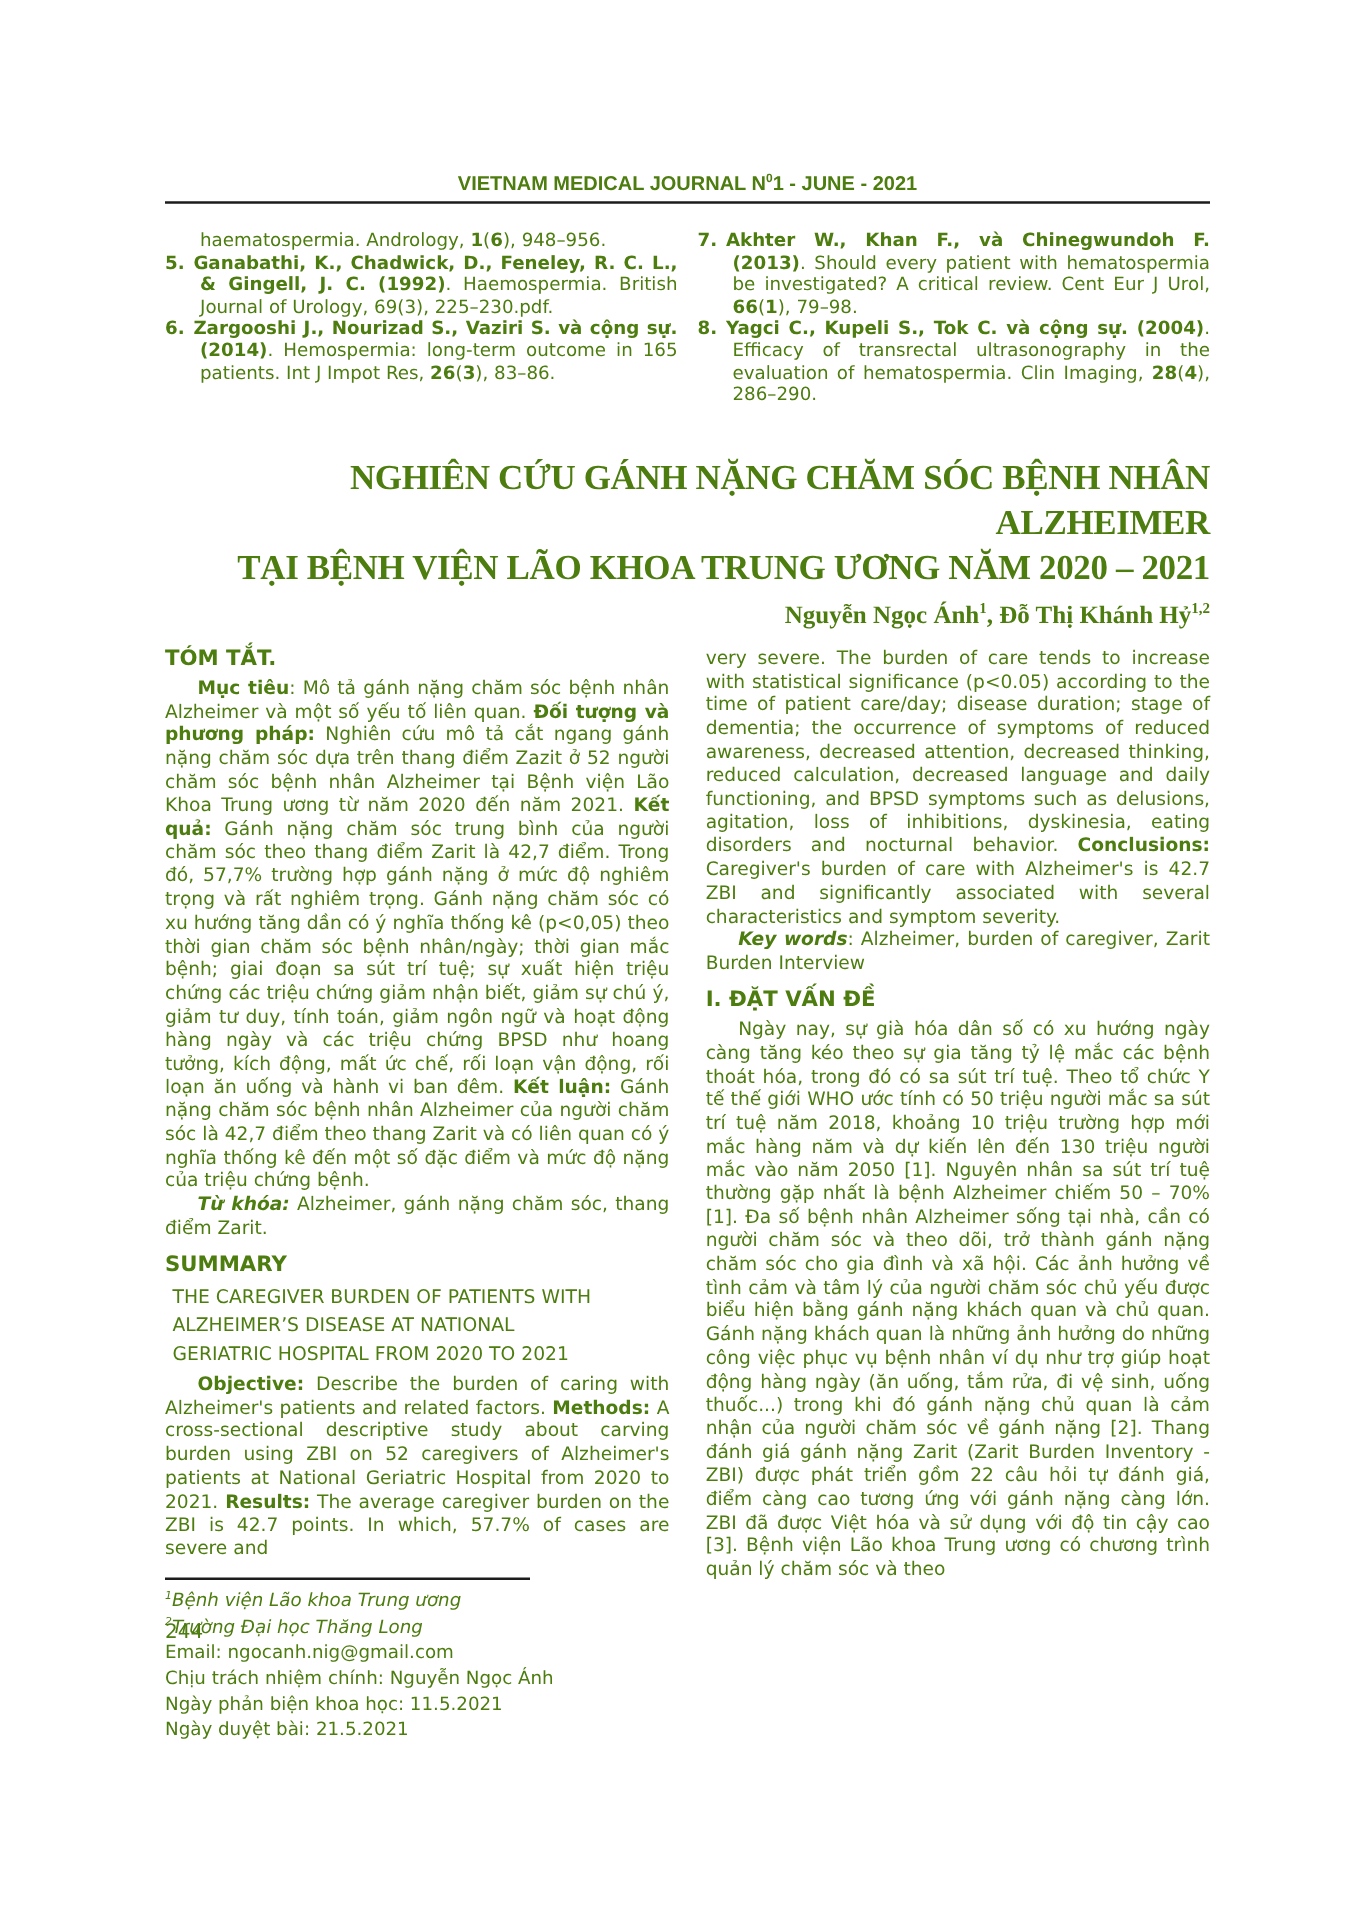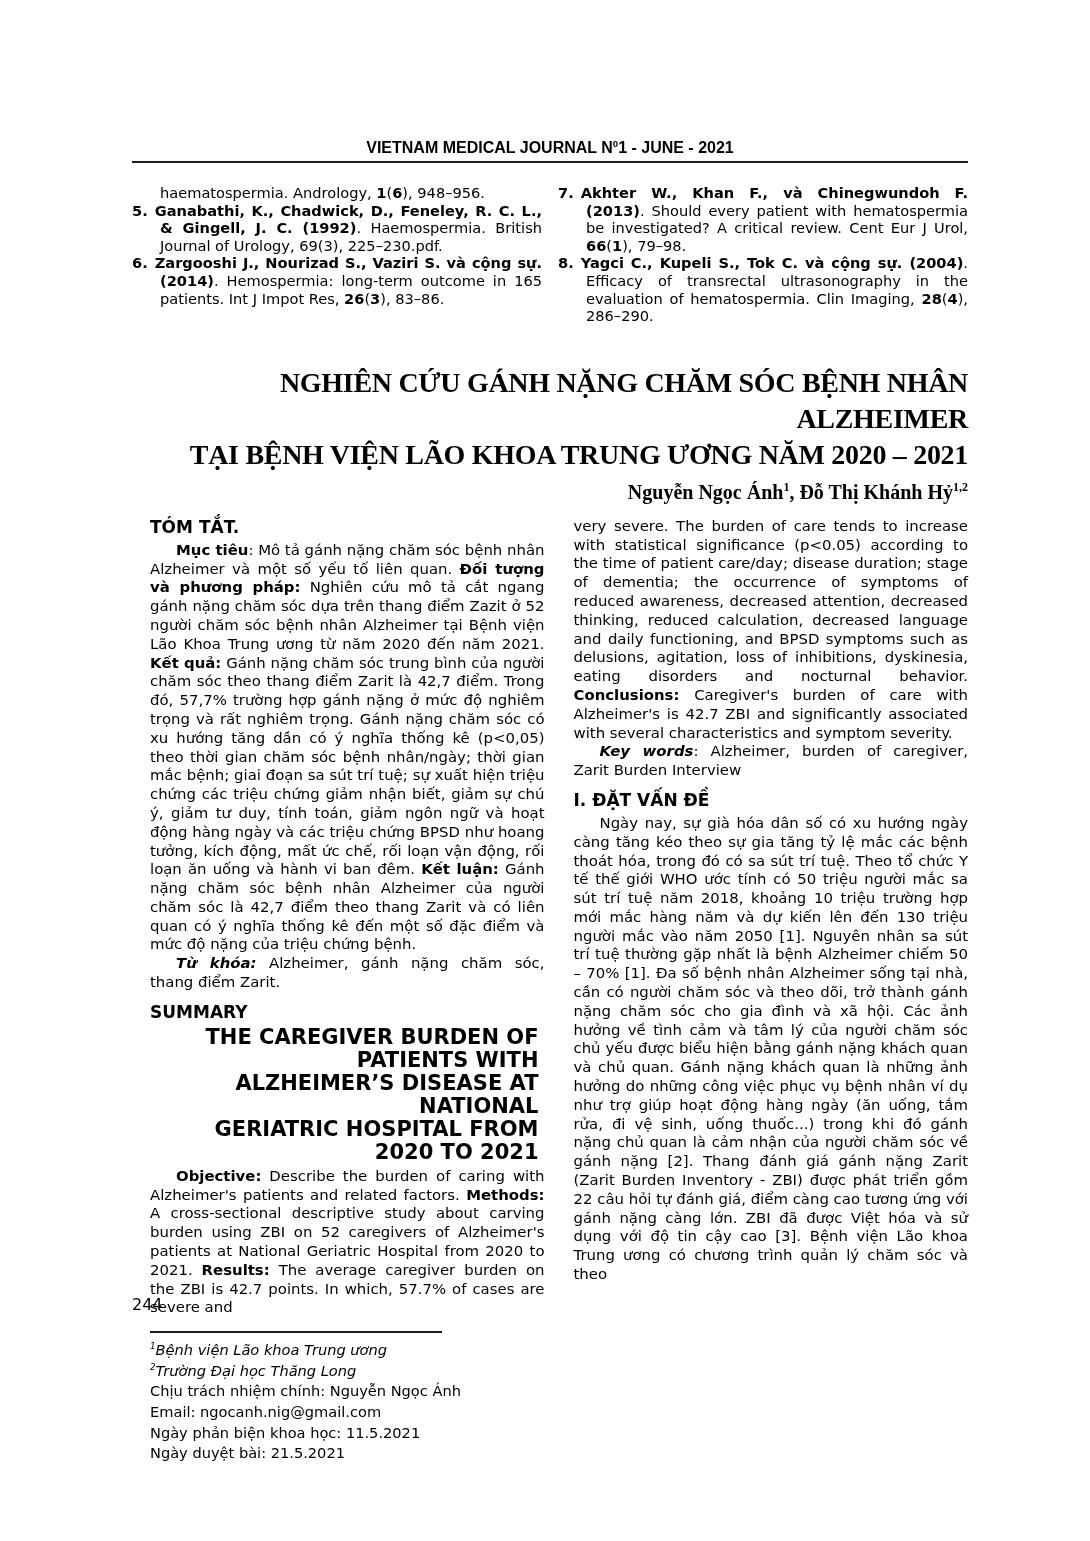--- a/index.html
+++ b/index.html
@@ -1,20 +1,20 @@
 <!DOCTYPE html>
 <html><head>
 <meta charset="utf-8">
 <style>
   html,body{margin:0;padding:0;background:#e8e8e8;}
   .page{
     position:relative;
     width:1090px;height:1541px;
     background:#ffffff;
-    color:#000000;
+    color:#4d7c0f;
     font-family:"DejaVu Sans","Liberation Sans",sans-serif;
     overflow:hidden;
   }
   .content{position:absolute;left:132px;top:138px;width:836px;}
 
   
   .journal-header{
     text-align:center;
     font-family:"Liberation Sans","DejaVu Sans",sans-serif;
     font-weight:bold;font-size:16px;line-height:19px;
@@ -37,29 +37,29 @@
     font-family:"Liberation Serif","DejaVu Serif",serif;
     font-weight:bold;font-size:28px;line-height:36px;letter-spacing:-0.3px;
   }
   .authors{
     margin-top:6px;text-align:right;
     font-family:"Liberation Serif","DejaVu Serif",serif;
     font-weight:bold;font-size:20px;line-height:26px;
   }
 
   
-  .columns{display:flex;gap:29px;margin-top:12px;align-items:flex-start;margin-left:18px;}
+  .columns{display:flex;gap:29px;margin-top:12px;align-items:flex-start;}
   .col{width:412px;}
   .p{font-size:14.9px;line-height:18.8px;text-align:justify;text-indent:26px;margin:0;}
   .p.noindent{text-indent:0;}
   .h-sec{font-size:17px;font-weight:bold;margin:0 0 3px 0;line-height:21px;}
   .h-sec.mt{margin-top:10px;}
   .summary-subtitle{
-    font-weight:bold;font-size:21px;line-height:23px;
-    text-align:right;margin:2px 6px 3px 6px;
+    font-weight:normal;font-size:15px;line-height:23px;
+    text-align:left;margin:2px 6px 3px 6px;
   }
 
   
   .footnote{margin-top:14px;}
   .footnote-rule{width:292px;border-top:2px solid #1c1c1c;margin:0 0 7px 0;}
   .fn-line{font-size:14.6px;line-height:20.6px;}
 
   .page-number{
     position:absolute;left:132px;top:1295px;
     font-size:16px;
@@ -108,22 +108,22 @@
           <div>THE CAREGIVER BURDEN OF PATIENTS WITH</div>
           <div>ALZHEIMER’S DISEASE AT NATIONAL</div>
           <div>GERIATRIC HOSPITAL FROM 2020 TO 2021</div>
         </div>
         <p class="p"><span class="b">Objective:</span><span> Describe the burden of caring with Alzheimer's patients and related factors. </span><span class="b">Methods:</span><span> A cross-sectional descriptive study about carving burden using ZBI on 52 caregivers of Alzheimer's patients at National Geriatric Hospital from 2020 to 2021. </span><span class="b">Results:</span><span> The average caregiver burden on the ZBI is 42.7 points. In which, 57.7% of cases are severe and</span></p>
 
         <div class="footnote">
           <div class="footnote-rule"></div>
           <div class="fn-line"><sup class="i">1</sup><span class="i">Bệnh viện Lão khoa Trung ương</span></div>
           <div class="fn-line"><sup class="i">2</sup><span class="i">Trường Đại học Thăng Long</span></div>
+          <div class="fn-line"><span>Email: ngocanh.nig@gmail.com</span></div>
           <div class="fn-line"><span>Chịu trách nhiệm chính: Nguyễn Ngọc Ánh</span></div>
-          <div class="fn-line"><span>Email: ngocanh.nig@gmail.com</span></div>
           <div class="fn-line"><span>Ngày phản biện khoa học: 11.5.2021</span></div>
           <div class="fn-line"><span>Ngày duyệt bài: 21.5.2021</span></div>
         </div>
       </div>
 
       <div class="col">
         <p class="p noindent"><span>very severe. The burden of care tends to increase with statistical significance (p&lt;0.05) according to the time of patient care/day; disease duration; stage of dementia; the occurrence of symptoms of reduced awareness, decreased attention, decreased thinking, reduced calculation, decreased language and daily functioning, and BPSD symptoms such as delusions, agitation, loss of inhibitions, dyskinesia, eating disorders and nocturnal behavior. </span><span class="b">Conclusions:</span><span> Caregiver's burden of care with Alzheimer's is 42.7 ZBI and significantly associated with several characteristics and symptom severity.</span></p>
         <p class="p"><span class="b i">Key words</span><span>: Alzheimer, burden of caregiver, Zarit Burden Interview</span></p>
 
         <div class="h-sec mt">I. ĐẶT VẤN ĐỀ</div>

